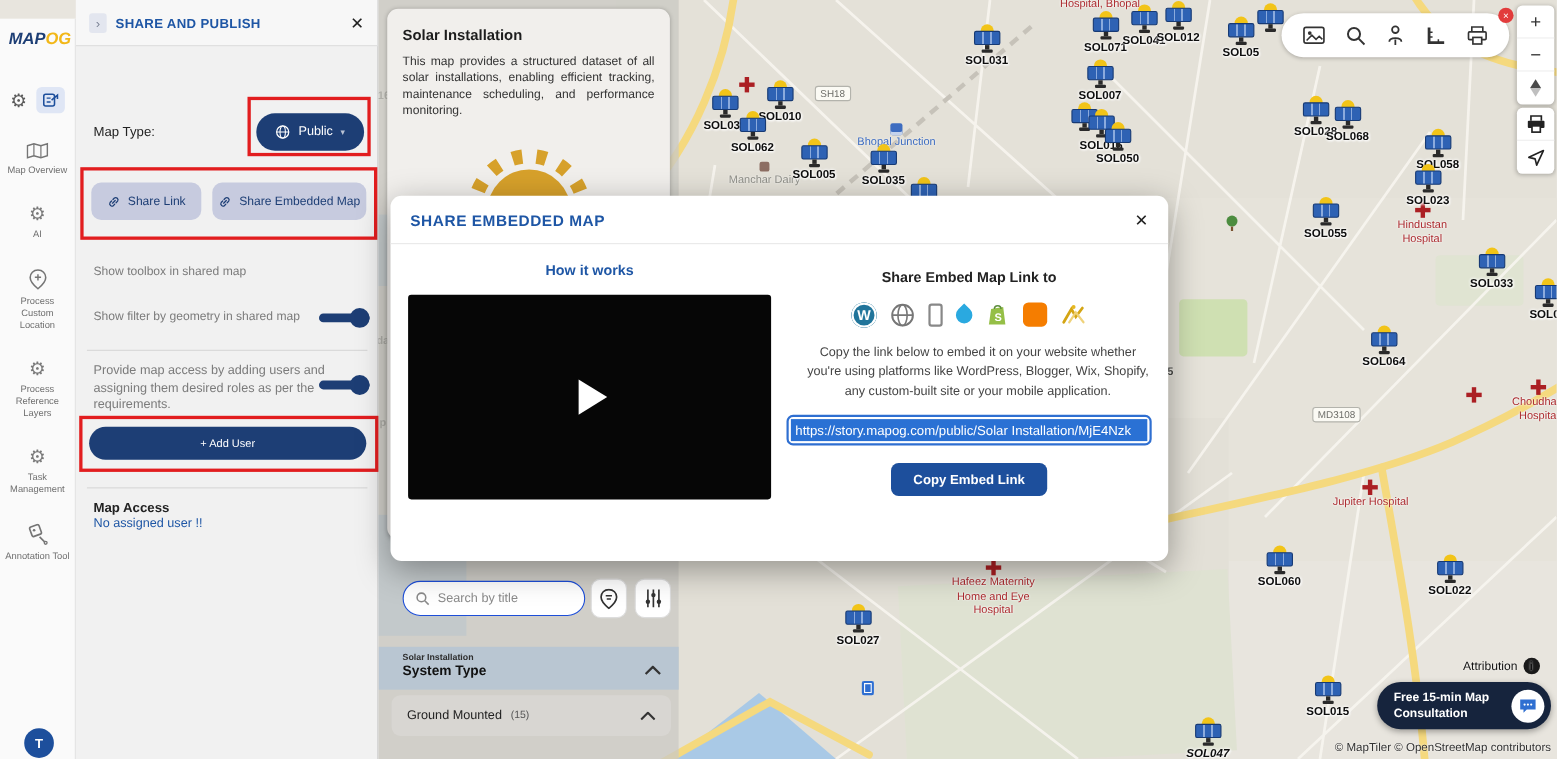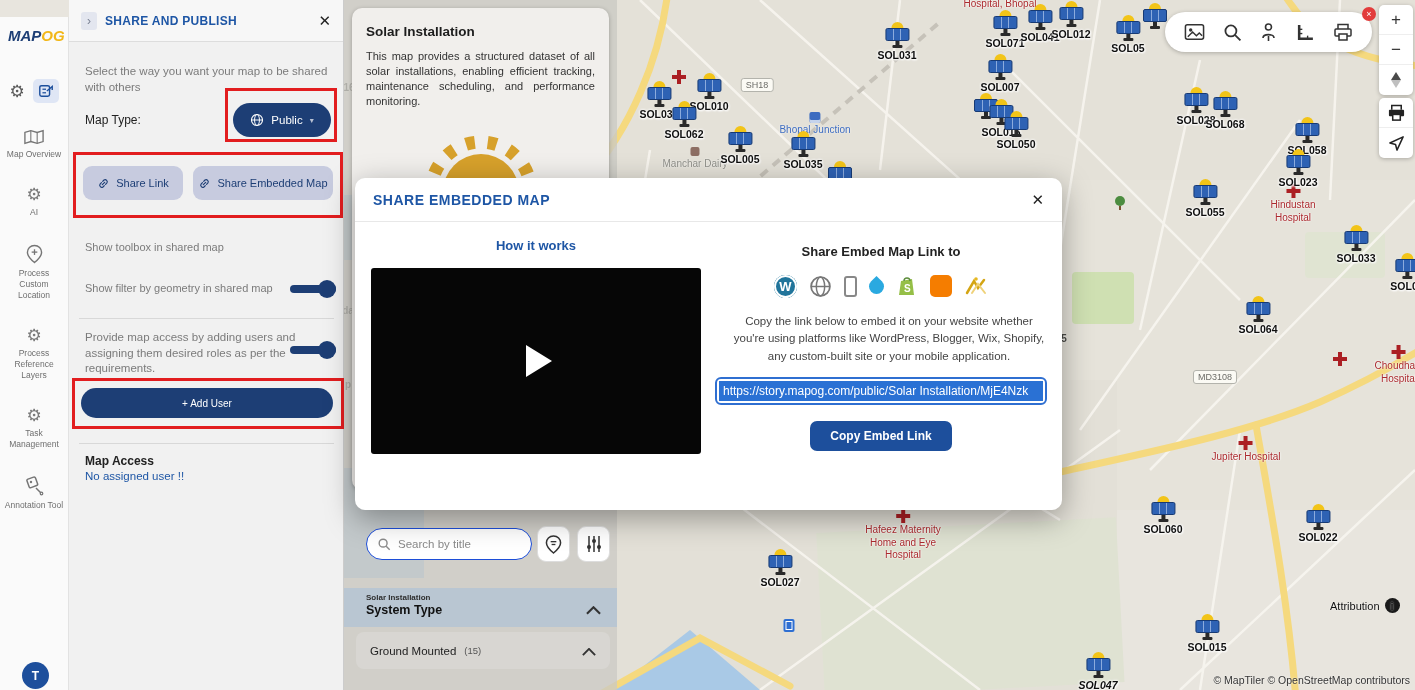--- a/index.html
+++ b/index.html
@@ -546,21 +546,20 @@
   <div id="avatar">T</div>
 </div>
 
 <div id="share-panel">
   <div class="panel-header">
     <span class="chev-box">›</span>
     <span class="panel-title">SHARE AND PUBLISH</span>
     <span class="x-close">✕</span>
   </div>
 
-  <div class="p-abs intro">Select the way you want your map to be shared with others</div>
   <div class="p-abs maptype-lbl">Map Type:</div>
 
   <div class="p-abs public-btn">
     <svg width="14" height="14" viewBox="0 0 16 16">
       <circle cx="8" cy="8" r="6.3" fill="none" stroke="#fff" stroke-width="1.3"></circle>
       <ellipse cx="8" cy="8" rx="2.8" ry="6.3" fill="none" stroke="#fff" stroke-width="1.1"></ellipse>
       <line x1="1.7" y1="8" x2="14.3" y2="8" stroke="#fff" stroke-width="1.1"></line>
     </svg>
     <span>Public</span>
     <span class="public-caret">▾</span>
@@ -705,16 +704,30 @@
           <path d="M2,8.5 L16,2 L9.5,16 L8,10 Z" fill="none" stroke="#222" stroke-width="1.6" stroke-linejoin="round"></path>
         </svg>
   </div>
 </div>
 
 <div id="attr-row">
   <span>Attribution</span>
   <span id="attr-info">i</span>
 </div>
 
+<div id="consult">
+  <span class="txt">
+    <span>Free 15-min Map</span><br>
+    <span>Consultation</span>
+  </span>
+  <span class="bubble">
+    <svg width="18" height="16" viewBox="0 0 18 16">
+          <path d="M2,2 h14 v9 h-8 l-3,3 v-3 h-3 Z" fill="#2f6fd1" rx="2"></path>
+          <circle cx="6" cy="6.5" r="1" fill="#fff"></circle>
+          <circle cx="9" cy="6.5" r="1" fill="#fff"></circle>
+          <circle cx="12" cy="6.5" r="1" fill="#fff"></circle>
+        </svg>
+  </span>
+</div>
 
 <div id="copyright">© MapTiler © OpenStreetMap contributors</div>
 
 </div>
 
 </body></html>

